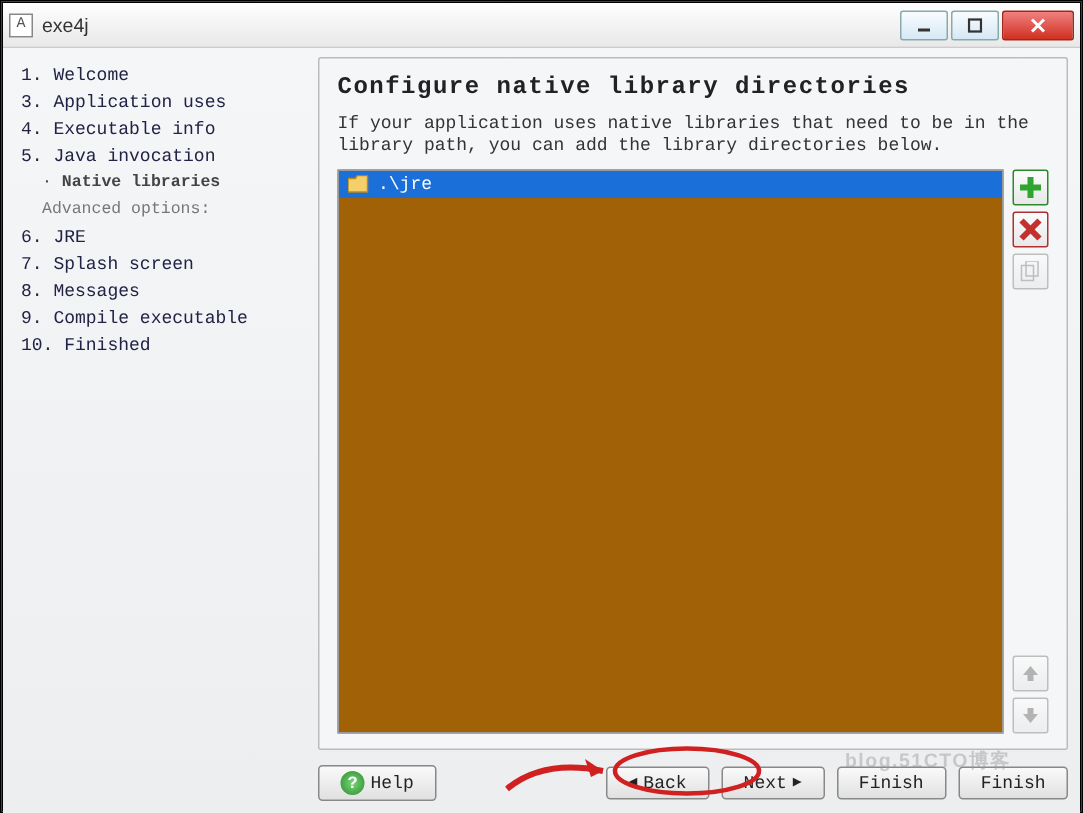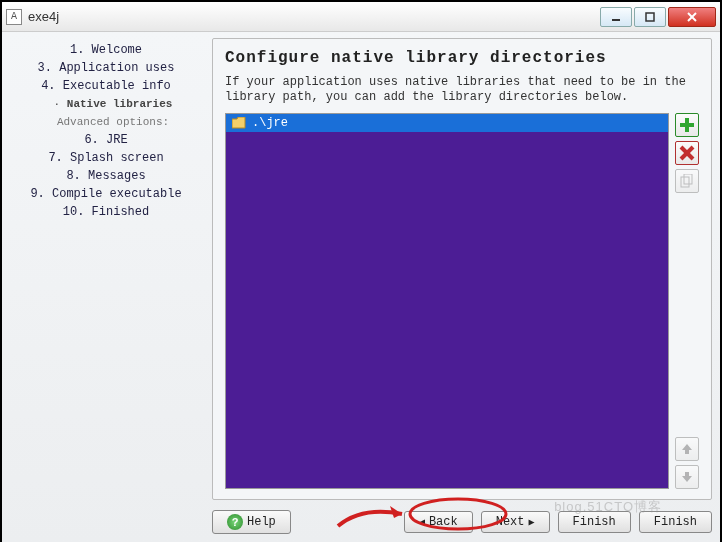--- a/index.html
+++ b/index.html
@@ -6,48 +6,48 @@
 body { width: 722px; height: 542px; background: #000; font-family: "Courier New", monospace; font-size: 12px; overflow: hidden; }
 .outer { border: 1px solid #000; background: #fff; width: 720px; height: 540px; margin: 1px; }
 .titlebar { height: 30px; background: linear-gradient(#fff, #e8e8e8); border-bottom: 1px solid #ccc; display: flex; align-items: center; padding: 0 4px; }
 .titlebar .app-icon { width: 16px; height: 16px; border: 1px solid #888; background: #fff; margin-right: 6px; display: flex; align-items: center; justify-content: center; font-size: 10px; color: #555; }
 .titlebar .title { font-family: "Segoe UI", Tahoma, sans-serif; font-size: 13px; color: #333; }
 .titlebar .spacer { flex: 1; }
 .winbtn { width: 32px; height: 20px; margin-left: 2px; border: 1px solid #8aa; background: linear-gradient(#f8fcff, #d6e8f5); border-radius: 2px; display: flex; align-items: center; justify-content: center; }
 .winbtn.close { width: 48px; background: linear-gradient(#f08080, #d03020); border-color: #a02818; color: #fff; }
 .winbtn svg { display: block; }
 .client { display: flex; height: 510px; background: linear-gradient(#f4f6f8, #eceef0); }
-.sidebar { width: 204px; padding: 8px 8px 8px 12px; position: relative; text-align: center; }
+.sidebar { width: 204px; padding: 8px 8px 8px 12px; position: relative; }
 .step { color: #224; margin: 3px 0; font-size: 12px; line-height: 15px; }
 .step .num { }
 .step .lbl { }
 .step.sub { margin-left: 14px; color: #444; font-size: 11px; }
 .step.sub .lbl { font-weight: bold; }
 .step.note { margin-left: 14px; color: #777; font-size: 11px; }
 .main { flex: 1; padding: 6px 8px 8px 6px; display: flex; flex-direction: column; }
 .panel { flex: 1; border: 1px solid #bbb; background: #f4f6f8; border-radius: 2px; padding: 10px 12px; display: flex; flex-direction: column; font-family: Liberation Mono, monospace; }
 .panel h1 { font-size: 16px; font-weight: bold; color: #222; letter-spacing: 1px; margin-bottom: 8px; }
 .panel .desc { font-size: 12px; color: #333; line-height: 15px; margin-bottom: 8px; }
 .list-row { flex: 1; display: flex; gap: 6px; min-height: 0; }
-.listbox { flex: 1; background: #4c1d95; border: 1px solid #999; overflow: hidden; }
+.listbox { flex: 1; background: #a16207; border: 1px solid #999; overflow: hidden; }
 .listitem { background: #1a6fd8; color: #fff; padding: 2px 6px; display: flex; align-items: center; gap: 6px; font-size: 12px; }
 .listitem .folder-icon svg { display: block; }
 .side-btns { display: flex; flex-direction: column; gap: 4px; }
 .icobtn { width: 24px; height: 24px; border: 1px solid #999; background: linear-gradient(#fcfcfc, #e8e8e8); border-radius: 2px; display: flex; align-items: center; justify-content: center; }
 .icobtn.add { border-color: #2a8a2a; }
 .icobtn.del { border-color: #b03030; }
 .icobtn.disabled { opacity: .6; }
 .reorder { display: flex; flex-direction: column; gap: 4px; margin-top: auto; align-self: flex-end; }
 .buttonbar { display: flex; align-items: center; padding-top: 10px; gap: 8px; }
 .btn { padding: 3px 14px; border: 1px solid #888; background: linear-gradient(#fafafa, #e0e0e0); border-radius: 3px; font-family: "Courier New", monospace; font-size: 12px; display: flex; align-items: center; gap: 4px; color: #222; }
 .btn .tri { font-size: 10px; }
 .buttonbar .spacer { flex: 1; }
 .help-icon { display: inline-flex; width: 16px; height: 16px; border-radius: 50%; background: radial-gradient(#7ad67a, #2a8a2a); color: #fff; align-items: center; justify-content: center; font-weight: bold; font-size: 11px; font-family: sans-serif; }
 .annot { position: absolute; pointer-events: none; }
-.watermark { position: absolute; right: 60px; bottom: 26px; color: rgba(150,150,150,.45); font-family: sans-serif; font-size: 13px; letter-spacing: 1px; pointer-events: none; }
+.watermark { position: absolute; right: 48px; bottom: 26px; color: rgba(150,150,150,.45); font-family: sans-serif; font-size: 13px; letter-spacing: 1px; pointer-events: none; font-weight: bold; }
 </style>
 </head>
 <body>
 
 <div class="outer">
   <div class="titlebar">
     <div class="app-icon">A</div>
     <div class="title">exe4j</div>
     <div class="spacer"></div>
     <div class="winbtn">
@@ -66,20 +66,21 @@
           <line x1="10" y1="1" x2="2" y2="9" stroke="#fff" stroke-width="2"></line>
         </svg>
       </div>
   </div>
 
   <div class="client">
     <div class="sidebar">
       <div class="step"><span class="num">1.</span> <span class="lbl">Welcome</span></div>
       <div class="step"><span class="num">3.</span> <span class="lbl">Application uses</span></div>
       <div class="step"><span class="num">4.</span> <span class="lbl">Executable info</span></div>
+      <div class="step"><span class="num">5.</span> <span class="lbl">Java invocation</span></div>
       <div class="step sub"><span>·</span> <span class="lbl">Native libraries</span></div>
       <div class="step note">Advanced options:</div>
       <div class="step"><span class="num">6.</span> <span class="lbl">JRE</span></div>
       <div class="step"><span class="num">7.</span> <span class="lbl">Splash screen</span></div>
       <div class="step"><span class="num">8.</span> <span class="lbl">Messages</span></div>
       <div class="step"><span class="num">9.</span> <span class="lbl">Compile executable</span></div>
       <div class="step"><span class="num">10.</span> <span class="lbl">Finished</span></div>
 
     </div>
 

